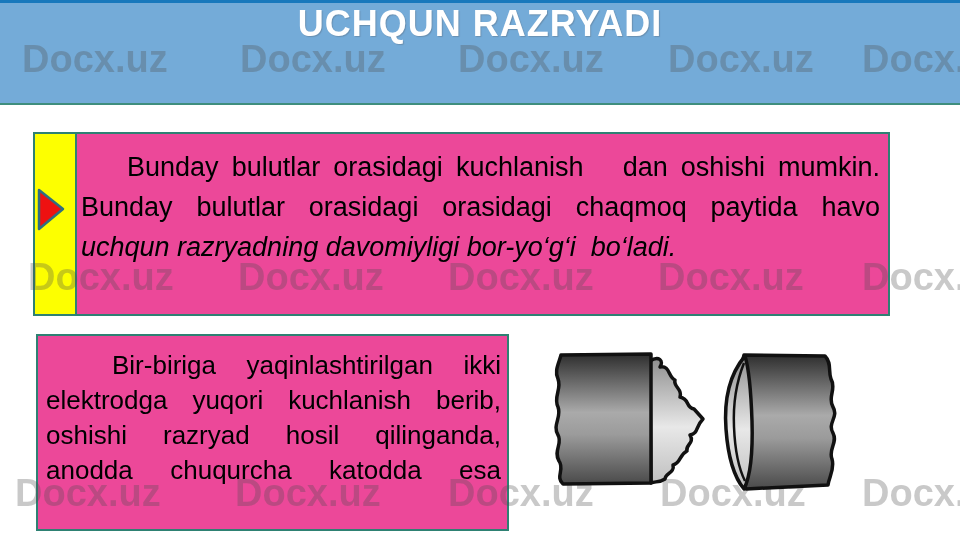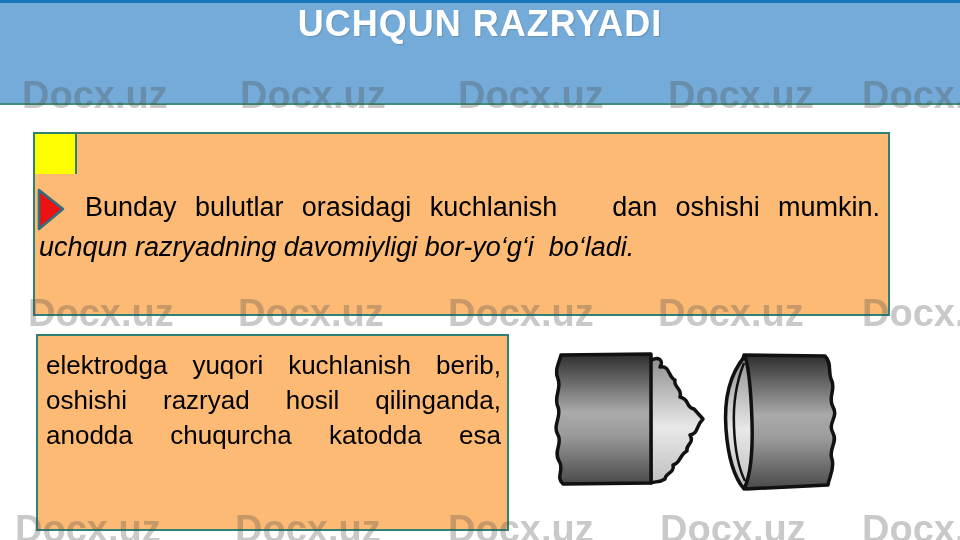--- a/index.html
+++ b/index.html
@@ -14,23 +14,22 @@
     border-top:3px solid #1878bc;border-bottom:2px solid #3f8e7d;
     display:flex;justify-content:center;
   }
   .title{
     position:relative;z-index:7;
     color:#ffffff;font-size:36px;font-weight:bold;letter-spacing:1px;
     text-shadow:1px 1px 1px rgba(90,110,130,.45);
   }
   
   .box{
-    position:absolute;background:#fdba74;border:2px solid #2e8173;
+    position:absolute;background:#ec4899;border:2px solid #2e8173;
     box-sizing:border-box;
-    flex-direction:column;
   }
   .box1{left:33px;top:132px;width:857px;height:184px;display:flex;}
   .stripe{
     width:40px;flex:0 0 40px;background:#fdff00;border-right:2px solid #2e8173;
     position:relative;
   }
   .arrow{position:absolute;left:2px;top:54px;width:29px;height:43px;}
   .text{position:relative;z-index:7;color:#000;}
   .t1{flex:1;padding:13px 8px 0 4px;font-size:27px;line-height:40px;}
   .box2{left:36px;top:334px;width:473px;height:197px;}
@@ -39,46 +38,47 @@
   .jline.last{text-align-last:left;font-style:italic;}
   .t1 .indent{text-indent:46px;}
   .t2 .indent{text-indent:66px;}
   
   .figure{position:absolute;left:547px;top:347px;width:294px;height:150px;z-index:7;}
   
   .wm{
     position:absolute;z-index:5;font-size:38px;font-weight:bold;
     color:#4e4e4e;opacity:.30;white-space:nowrap;letter-spacing:0px;
     pointer-events:none;
-    margin-top:36px;
   }
 </style>
 </head>
 <body>
 
 <div class="slide">
 
   <div class="header">
     <span class="title">UCHQUN RAZRYADI</span>
   </div>
 
   <div class="box box1">
     <div class="stripe">
       <svg class="arrow" viewBox="0 0 29 43">
         <polygon points="2,2 26,21 2,41" fill="#ee1111" stroke="#2f6f80" stroke-width="2.5" stroke-linejoin="round"></polygon>
       </svg>
     </div>
     <div class="text t1">
       <div class="jline indent">Bunday bulutlar orasidagi kuchlanish &nbsp;&nbsp;dan oshishi mumkin.</div>
+      <div class="jline">Bunday bulutlar orasidagi orasidagi chaqmoq paytida havo</div>
       <div class="jline last">uchqun razryadning davomiyligi bor-yo‘g‘i &nbsp;bo‘ladi.</div>
     </div>
   </div>
 
   <div class="box box2">
     <div class="text t2">
+      <div class="jline indent">Bir-biriga yaqinlashtirilgan ikki</div>
       <div class="jline">elektrodga yuqori kuchlanish berib,</div>
       <div class="jline">oshishi razryad hosil qilinganda,</div>
       <div class="jline">anodda chuqurcha katodda esa</div>
     </div>
   </div>
 
   <svg class="figure" viewBox="0 0 294 150">
     <defs>
       <linearGradient id="gBody" x1="0" y1="0" x2="0" y2="1">
         <stop offset="0" stop-color="#2e2e2e"></stop>

